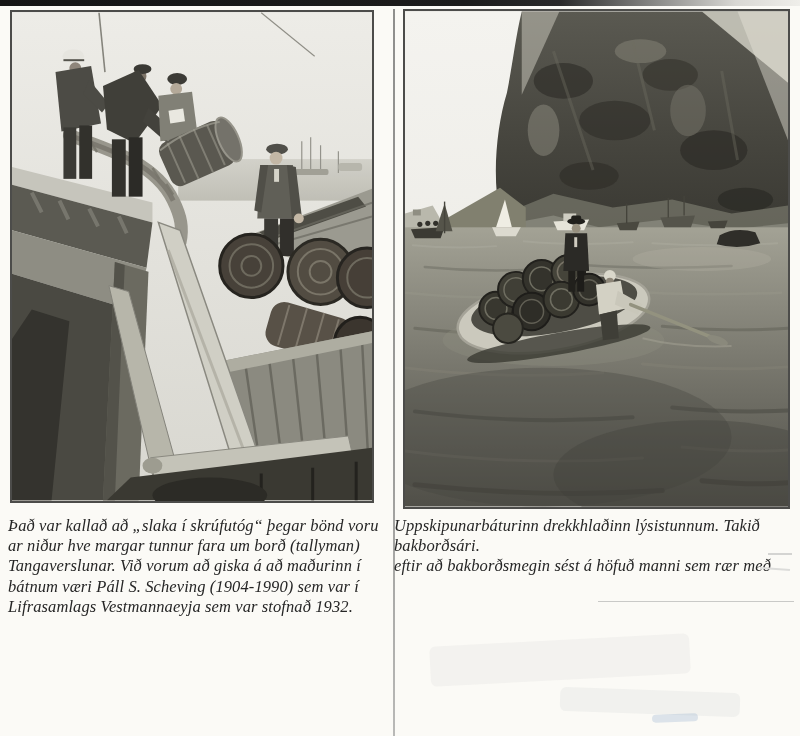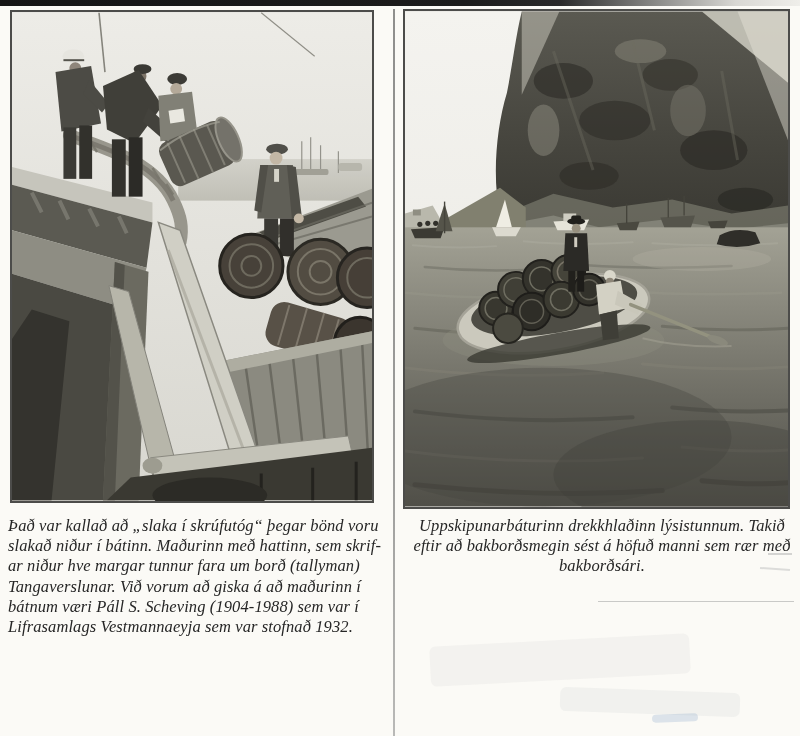--- a/index.html
+++ b/index.html
@@ -23,21 +23,21 @@
   figure.photo svg{display:block;width:100%;height:100%;}
   .photo-left{left:10px;top:10px;width:364px;height:493px;}
   .photo-right{left:403px;top:9px;width:387px;height:500px;}
   .caption{
     position:absolute;
     font-family:"Liberation Serif","DejaVu Serif",serif;
     font-style:italic;font-size:16.5px;line-height:20.2px;
     color:#262626;letter-spacing:.1px;white-space:nowrap;
   }
   .caption-left{left:8px;top:516px;width:380px;}
-  .caption-right{left:407px;top:516px;width:390px;text-align:center;}
+  .caption-right{left:394px;top:516px;width:390px;}
   .faint-line{
     position:absolute;left:598px;top:601px;width:196px;height:1px;
     background:#c9c9c7;
   }
   .smudge{position:absolute;border-radius:6px;}
   .smudge-a{left:430px;top:640px;width:260px;height:40px;background:rgba(200,200,196,.14);transform:rotate(-3deg);}
   .smudge-b{left:560px;top:690px;width:180px;height:24px;background:rgba(195,198,200,.16);transform:rotate(2deg);}
   .smudge-blue{left:652px;top:714px;width:46px;height:8px;background:rgba(150,175,205,.30);transform:rotate(-2deg);border-radius:4px;}
   .mark-tr1{position:absolute;left:768px;top:553px;width:24px;height:2px;background:#d4d4d2;}
   .mark-tr2{position:absolute;left:760px;top:568px;width:30px;height:2px;background:#dcdcda;transform:rotate(4deg);}
@@ -297,31 +297,30 @@
     </g>
     <path d="M228 296 L312 330" stroke="#93927f" stroke-width="3.5" stroke-linecap="round"></path>
     <ellipse cx="316" cy="332" rx="11" ry="4" fill="#8a897c" transform="rotate(20 316 332)"></ellipse>
     <path d="M240 330 q40 10 90 8" stroke="#a5a496" stroke-width="2" fill="none" opacity=".5"></path>
   </g>
 </svg>
 </figure>
 
 <div class="caption caption-left">
   <div class="cap-line">Það var kallað að „slaka í skrúfutóg“ þegar bönd voru</div>
-  <div class="cap-line">slakað niður í bátinn. Maðurinn með hattinn, sem skrif-</div>
   <div class="cap-line">ar niður hve margar tunnur fara um borð (tallyman)</div>
   <div class="cap-line">Tangaverslunar. Við vorum að giska á að maðurinn í</div>
-  <div class="cap-line">bátnum væri Páll S. Scheving (1904-1988) sem var í</div>
+  <div class="cap-line">bátnum væri Páll S. Scheving (1904-1990) sem var í</div>
   <div class="cap-line">Lifrasamlags Vestmannaeyja sem var stofnað 1932.</div>
 </div>
 
 <div class="caption caption-right">
   <div class="cap-line">Uppskipunarbáturinn drekkhlaðinn lýsistunnum. Takið</div>
+  <div class="cap-line">bakborðsári.</div>
   <div class="cap-line">eftir að bakborðsmegin sést á höfuð manni sem rær með</div>
-  <div class="cap-line">bakborðsári.</div>
 </div>
 
 <div class="faint-line"></div>
 <div class="smudge smudge-a"></div>
 <div class="smudge smudge-b"></div>
 <div class="smudge-blue smudge"></div>
 <div class="mark-tr1"></div>
 <div class="mark-tr2"></div>
 
 </body></html>

